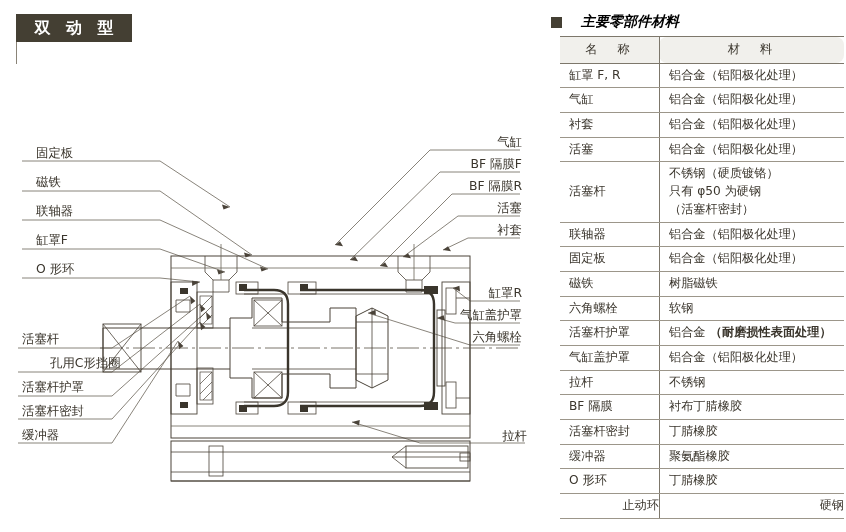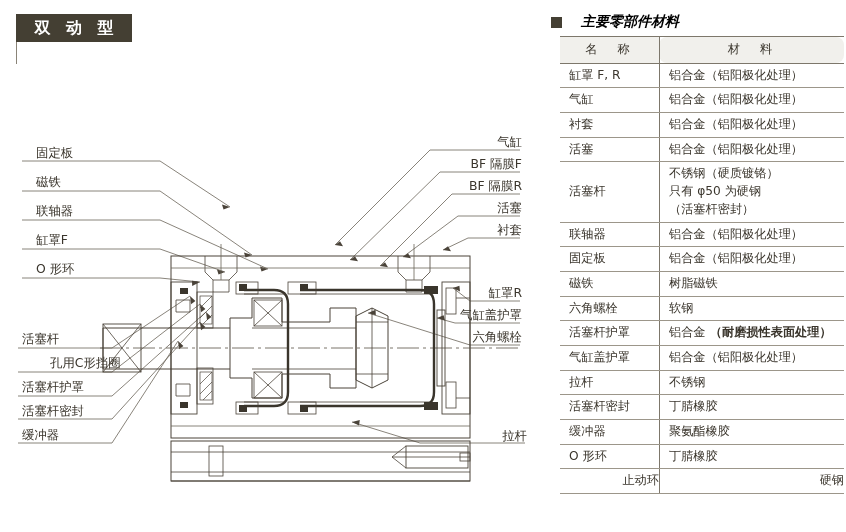--- a/index.html
+++ b/index.html
@@ -142,20 +142,26 @@
       <tr>
         <td class="c-name">气缸盖护罩</td>
         <td class="c-mat">
           <span class="mat-line">铝合金（铝阳极化处理）</span>
         </td>
       </tr>
       <tr>
         <td class="c-name">拉杆</td>
         <td class="c-mat">
           <span class="mat-line">不锈钢</span>
+        </td>
+      </tr>
+      <tr>
+        <td class="c-name">BF 隔膜</td>
+        <td class="c-mat">
+          <span class="mat-line">衬布丁腈橡胶</span>
         </td>
       </tr>
       <tr>
         <td class="c-name">活塞杆密封</td>
         <td class="c-mat">
           <span class="mat-line">丁腈橡胶</span>
         </td>
       </tr>
       <tr>
         <td class="c-name">缓冲器</td>

